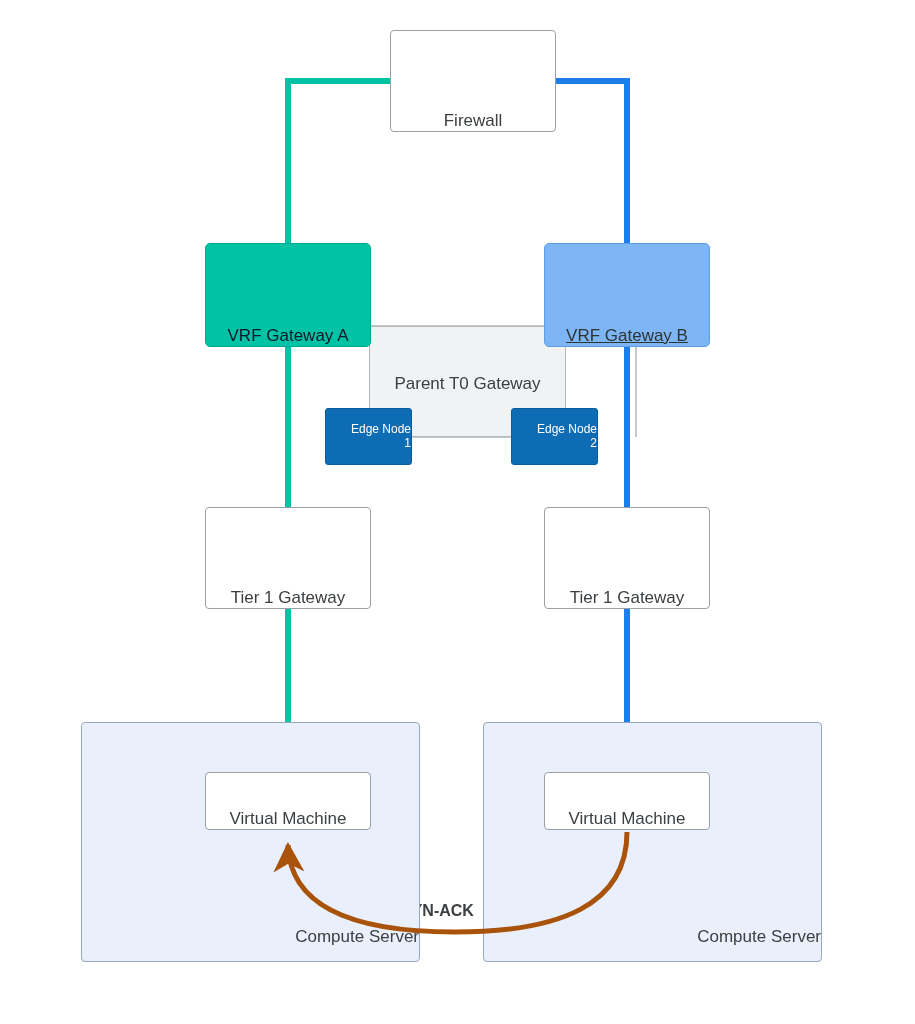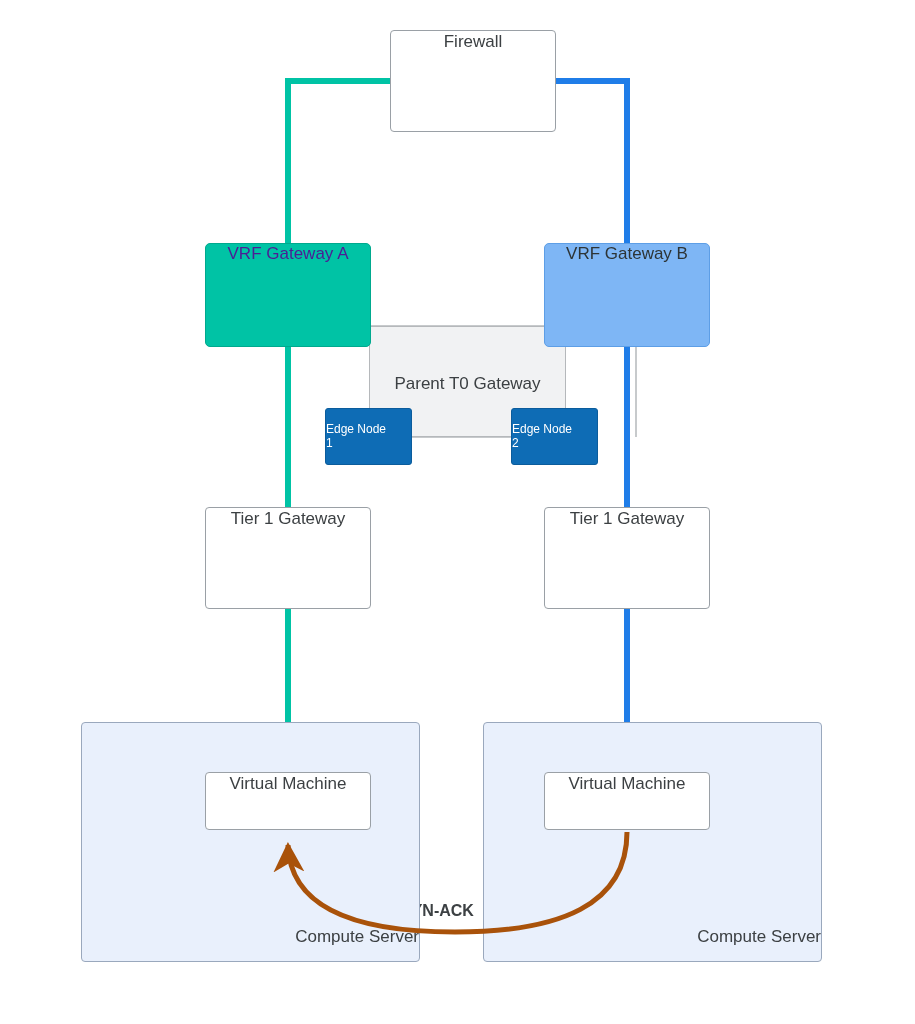--- a/index.html
+++ b/index.html
@@ -28,41 +28,41 @@
     height: 1024px;
   }
   #edge-layer { z-index: 1; }
   #node-layer { z-index: 2; }
   #overlay-layer { z-index: 3; }
 
   .node {
     position: absolute;
     box-sizing: border-box;
     display: flex;
-    align-items: flex-start;
+    align-items: flex-end;
     justify-content: center;
     text-align: center;
   }
 
   
   .box-white {
     background: #ffffff;
     border: 1px solid #9aa0a6;
     border-radius: 4px;
     color: #3c4043;
     font-size: 17px;
     line-height: 1.25;
   }
 
   
   .box-vrf-a {
     background: #00C3A5;
     border: 1px solid #00a98e;
     border-radius: 5px;
-    color: #4c1d95;
+    color: #0f172a;
     font-size: 17px;
   }
 
   
   .box-vrf-b {
     background: #7EB6F5;
     border: 1px solid #5d9ee6;
     border-radius: 5px;
     color: #2d3436;
     font-size: 17px;
@@ -143,21 +143,21 @@
     </div>
 
     <div class="node box-white" style="left:390px; top:30px; width:166px; height:102px;">
       <span>Firewall</span>
     </div>
 
     <div class="node box-vrf-a" style="left:205px; top:243px; width:166px; height:104px;">
       <span>VRF Gateway A</span>
     </div>
 
-    <div class="node box-vrf-b" style="left:544px; top:243px; width:166px; height:104px;">
+    <div class="node box-vrf-b" style="left:544px; top:243px; width:166px; height:104px;text-decoration:underline;">
       <span>VRF Gateway B</span>
     </div>
 
     <div class="node box-edge-node" style="left:325px; top:408px; width:87px; height:57px;">
       <span>Edge Node</span>
       <span>1</span>
     </div>
 
     <div class="node box-edge-node" style="left:511px; top:408px; width:87px; height:57px;">
       <span>Edge Node</span>

